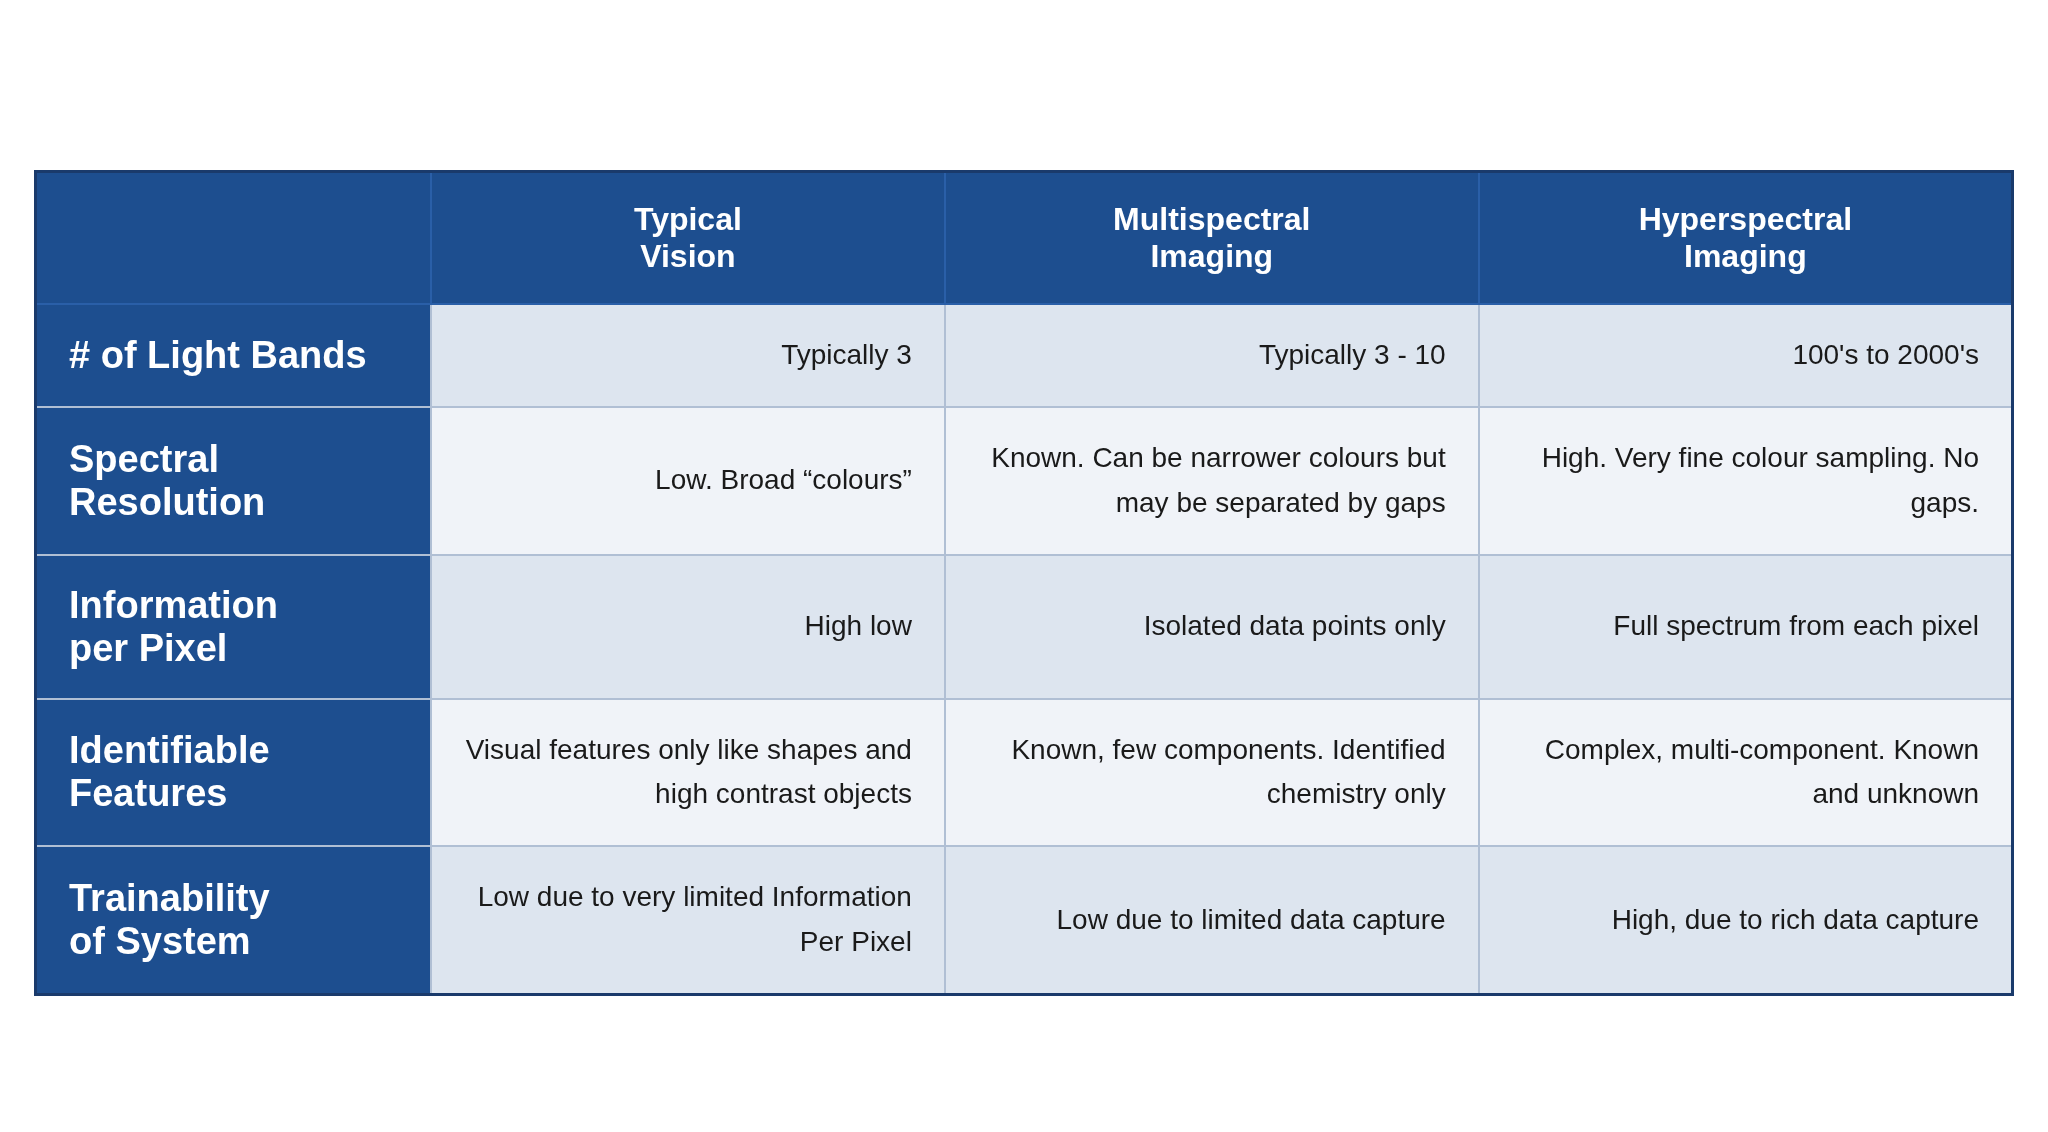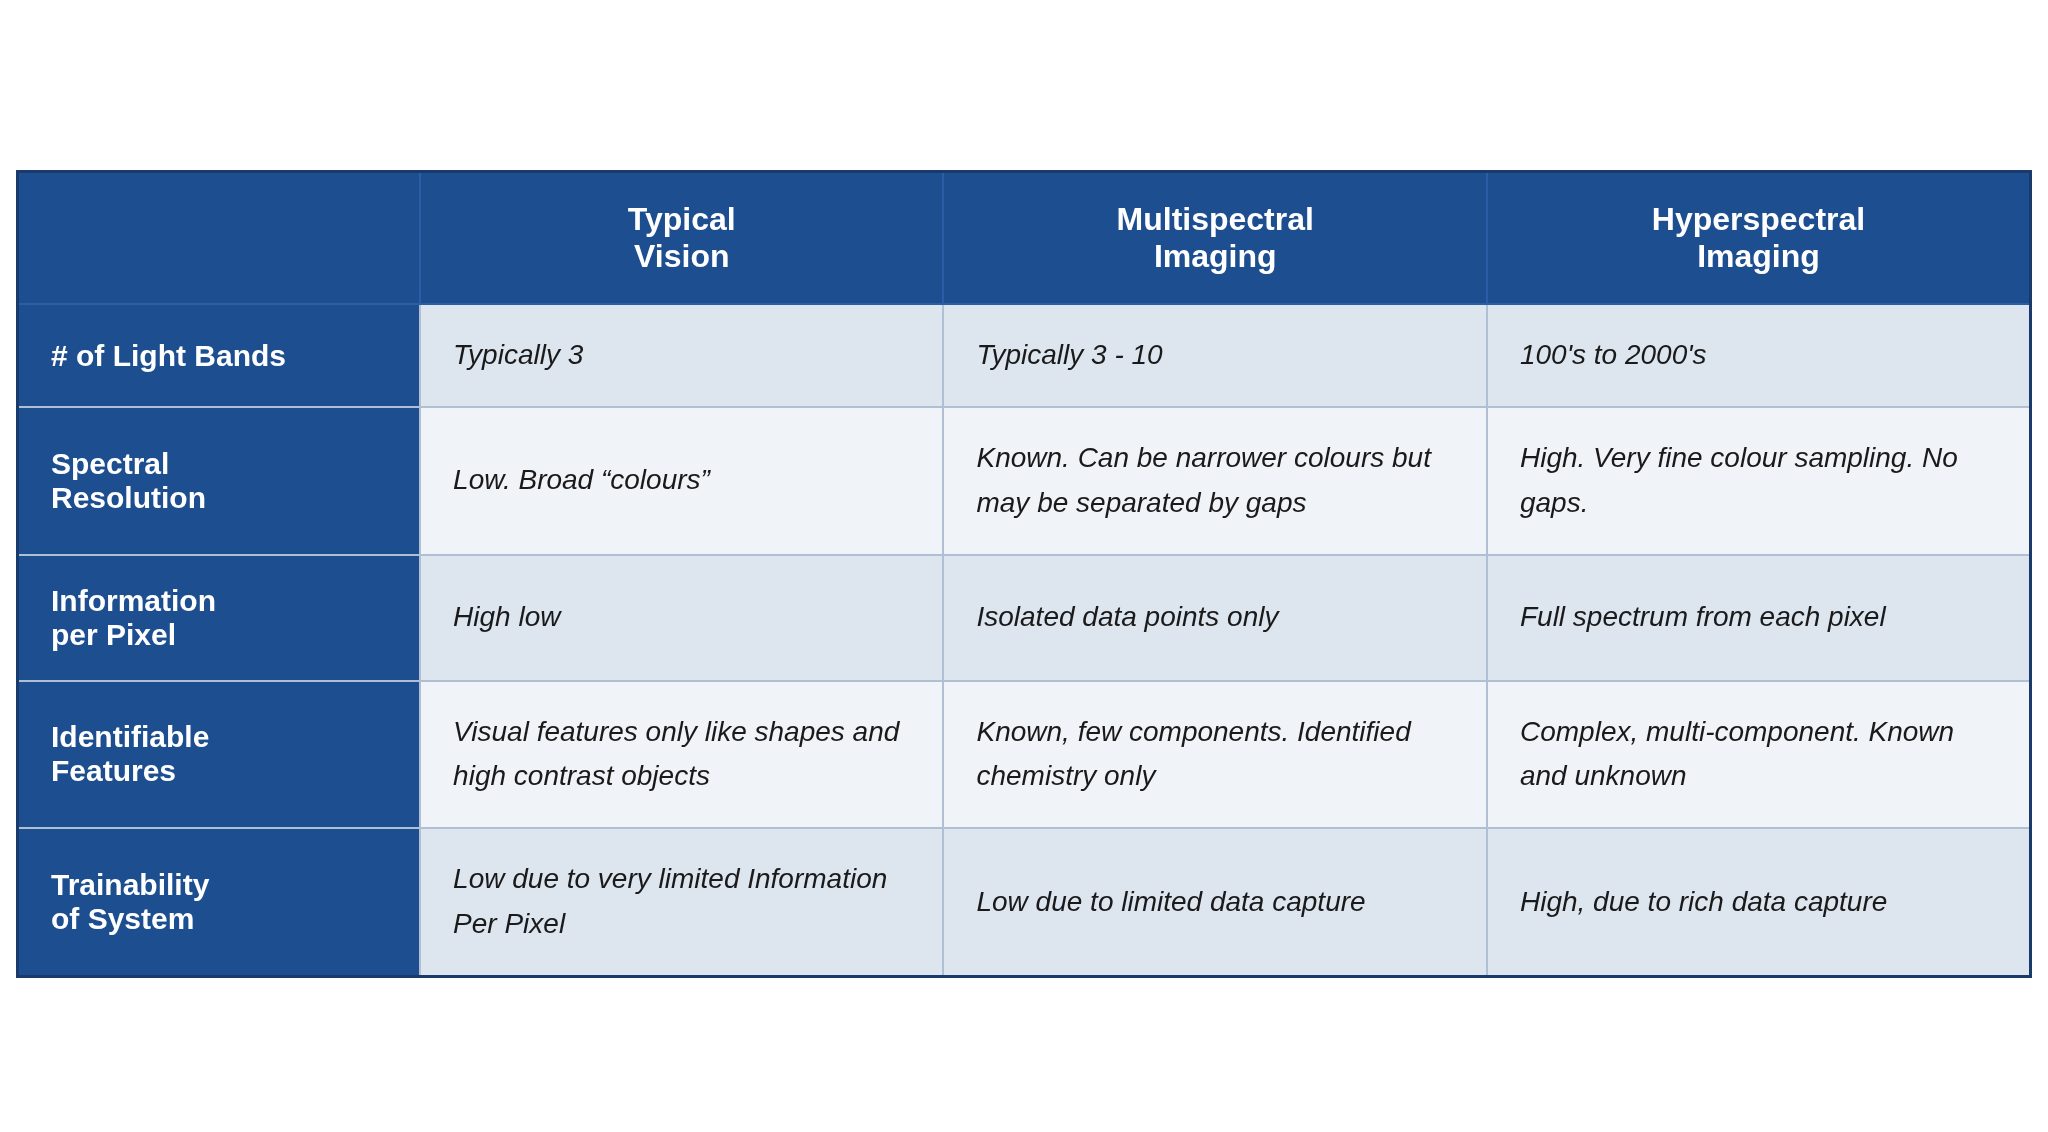--- a/index.html
+++ b/index.html
@@ -1,18 +1,18 @@
 <!DOCTYPE html>
 <html><head>
   <meta charset="utf-8">
   <style>
     * {
       box-sizing: border-box;
       margin: 0;
-      padding: 8px;
+      padding: 17px;
     }
 
     body {
       background: #fff;
       display: flex;
       justify-content: center;
       align-items: center;
       min-height: 100vh;
       font-family: Arial, Helvetica, sans-serif;
     }
@@ -45,21 +45,21 @@
     }
 
     .col-typical { width: 26%; }
     .col-multi { width: 27%; }
     .col-hyper { width: 27%; }
 
     
     .row-label {
       background-color: #1d4e8f;
       color: #ffffff;
-      font-size: 30px;
+      font-size: 38px;
       font-weight: bold;
       text-align: left;
       vertical-align: middle;
     }
 
     
     tr.row-light-bands td.data-cell {
       background-color: #dde5ef;
     }
 
@@ -68,24 +68,23 @@
       background-color: #f0f3f8;
     }
 
     tr.row-alt-b td.data-cell {
       background-color: #dde5ef;
     }
 
     td.data-cell {
       color: #1a1a1a;
       font-size: 28px;
-      text-align: left;
+      text-align: right;
       vertical-align: middle;
       line-height: 1.6;
-      font-style: italic;
     }
   </style>
 </head>
 <body>
 
 <table>
   <thead>
     <tr class="header-row">
       <th></th>
       <th class="col-typical">Typical<br>Vision</th>

